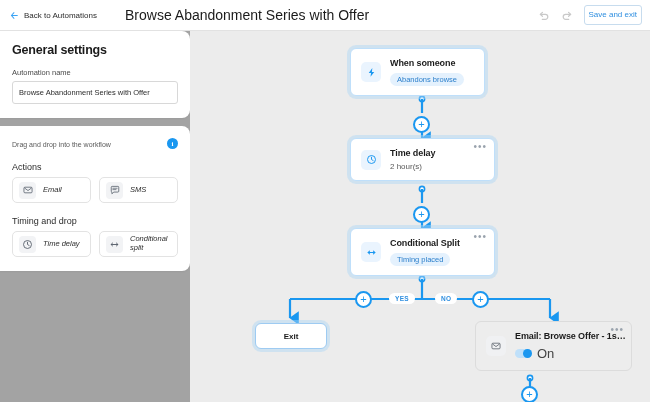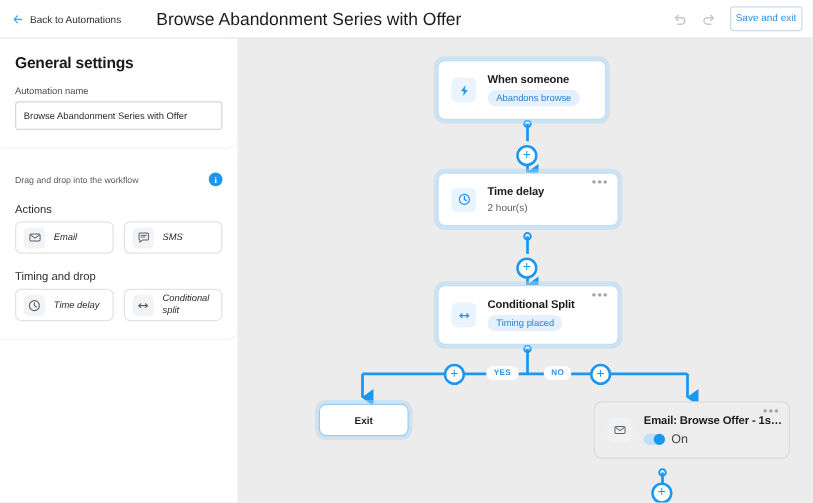--- a/index.html
+++ b/index.html
@@ -2,21 +2,21 @@
 <html><head>
 <meta charset="utf-8">
 <style>
   * { box-sizing: border-box; margin: 0; padding: 0; }
   html, body {
     width: 650px; height: 402px;
     font-family: "Liberation Sans", sans-serif;
     background: #ececec;
     overflow: hidden;
   }
-  .app { position: relative; width: 650px; height: 402px; background: #ffffff; }
+  .app { position: relative; width: 650px; height: 402px; background: #a3a3a3; }
 
   
   .topbar {
     position: absolute; top: 0; left: 0; width: 650px; height: 31px;
     background: #ffffff; border-bottom: 1px solid #e2e2e2;
     display: flex; align-items: center;
   }
   .back-link {
     display: flex; align-items: center; gap: 5px;
     margin-left: 10px; cursor: pointer;
@@ -111,21 +111,21 @@
 
   .toggle-row { display: flex; align-items: center; gap: 5px; margin-top: 5px; }
   .toggle {
     width: 17px; height: 9px; border-radius: 5px; background: #bfe0fa;
     position: relative; cursor: pointer; flex: none;
   }
   .toggle .knob {
     position: absolute; right: 0px; top: 0px; width: 9px; height: 9px;
     border-radius: 50%; background: #1a97f0;
   }
-  .toggle-label { font-size: 10px; color: #444; }
+  .toggle-label { font-size: 13px; color: #444; }
 
   .plus {
     position: absolute; width: 17px; height: 17px; border-radius: 50%;
     background: #fff; border: 2px solid #1a97f0; color: #1a97f0;
     display: flex; align-items: center; justify-content: center;
     font-size: 11px; line-height: 1; cursor: pointer; font-weight: 400;
   }
   .branch-pill {
     position: absolute; background: #fff; color: #2f8fe0; font-size: 6.5px;
     font-weight: 700; padding: 2px 6px; border-radius: 8px; letter-spacing: .3px;

